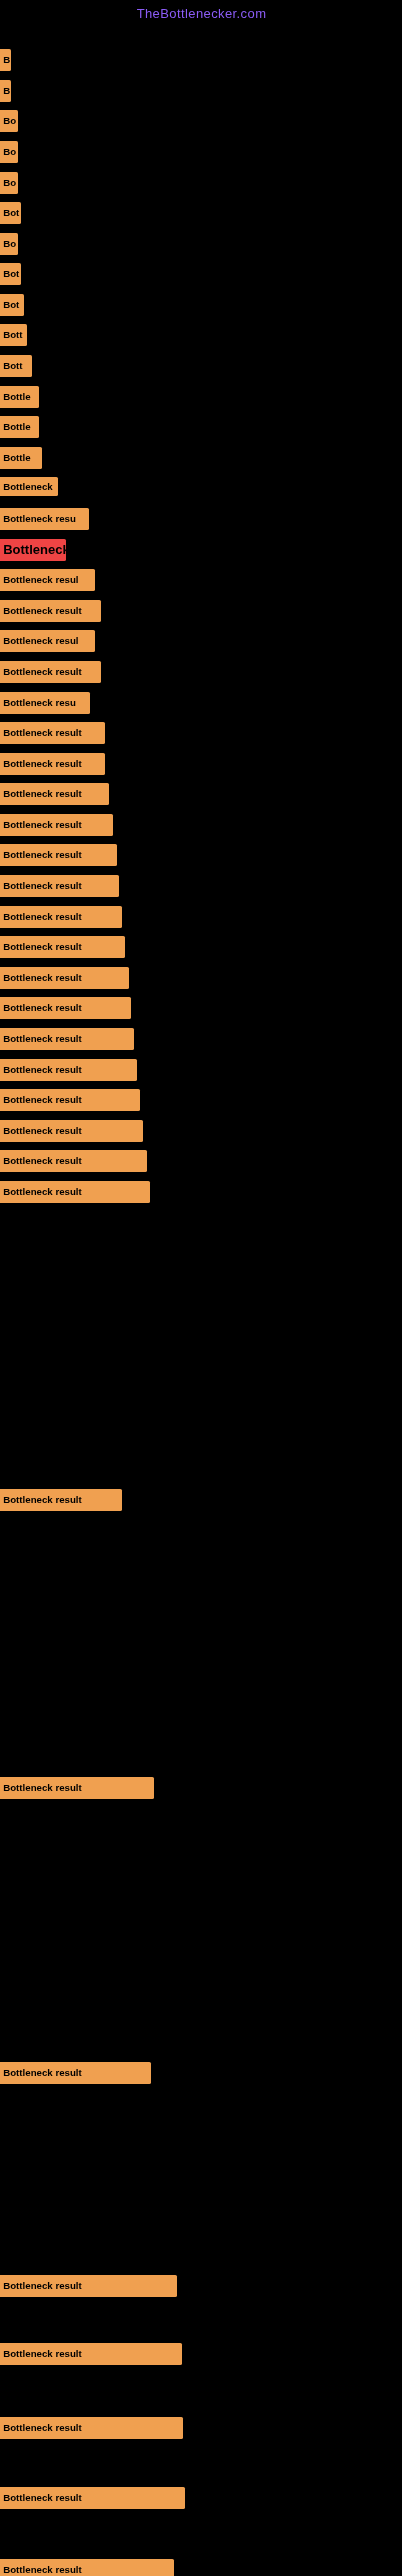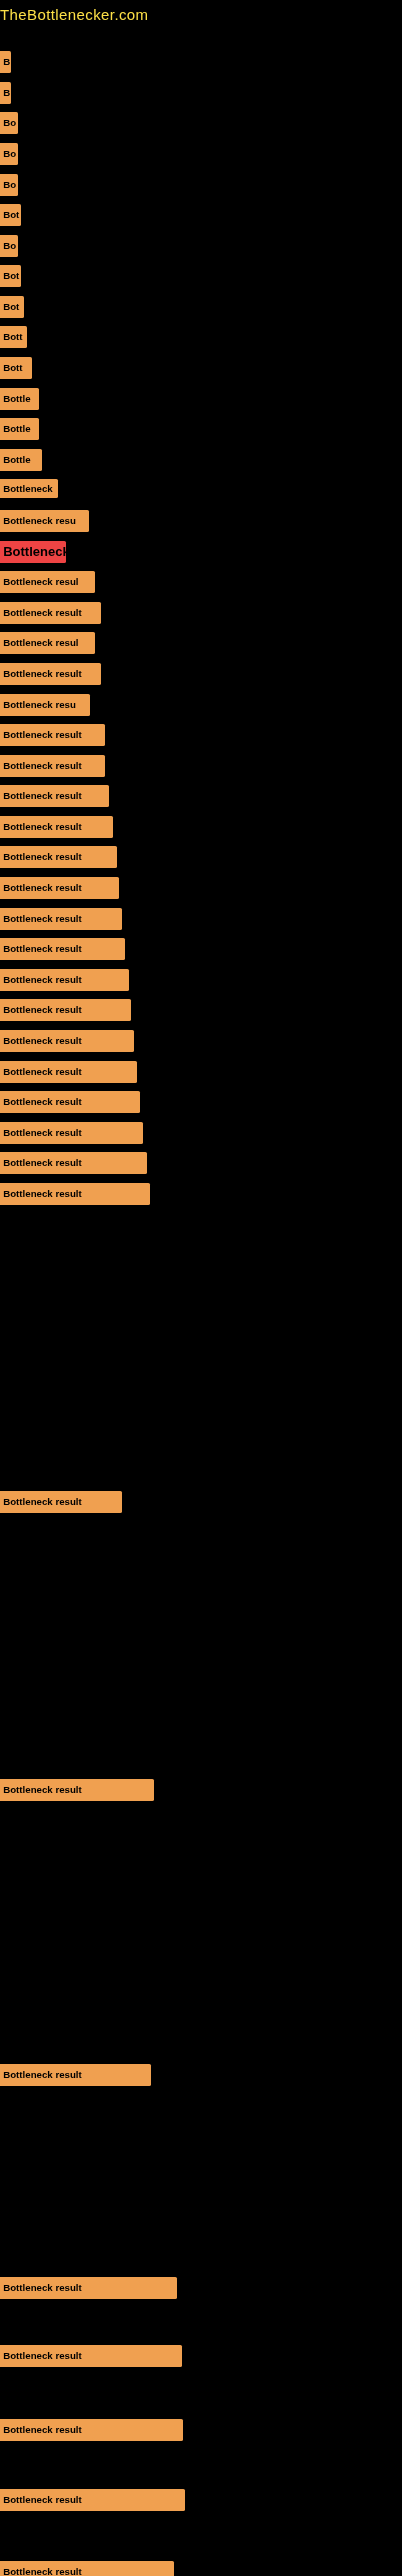--- a/index.html
+++ b/index.html
@@ -4,23 +4,23 @@
   <style>
     * { margin: 0; padding: 0; box-sizing: border-box; }
     body {
       background: #000;
       width: 403px;
       min-height: 2576px;
       font-family: Arial, sans-serif;
       position: relative;
     }
     .site-title {
-      color: #fde047;
-      font-size: 15px;
-      text-align: left;
+      color: #8b5cf6;
+      font-size: 13px;
+      text-align: center;
       padding: 6.4px 0 3.2px 0;
       letter-spacing: 0.4px;
     }
   </style>
 </head>
 <body>
 
 <div class="site-title">TheBottlenecker.com</div>
 
 <div id="bars-container" style="position:relative; width:403px; height:2552px;">

